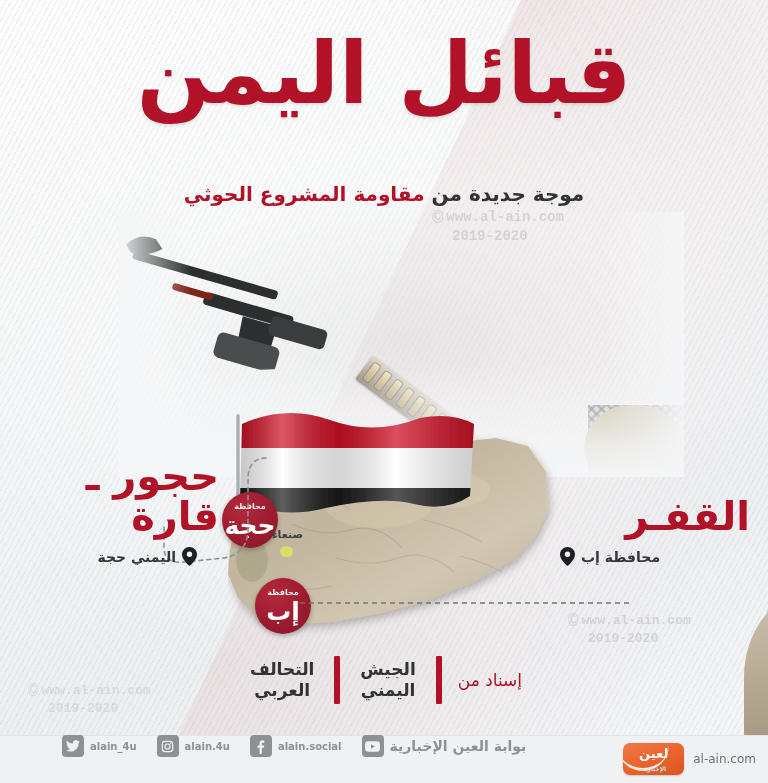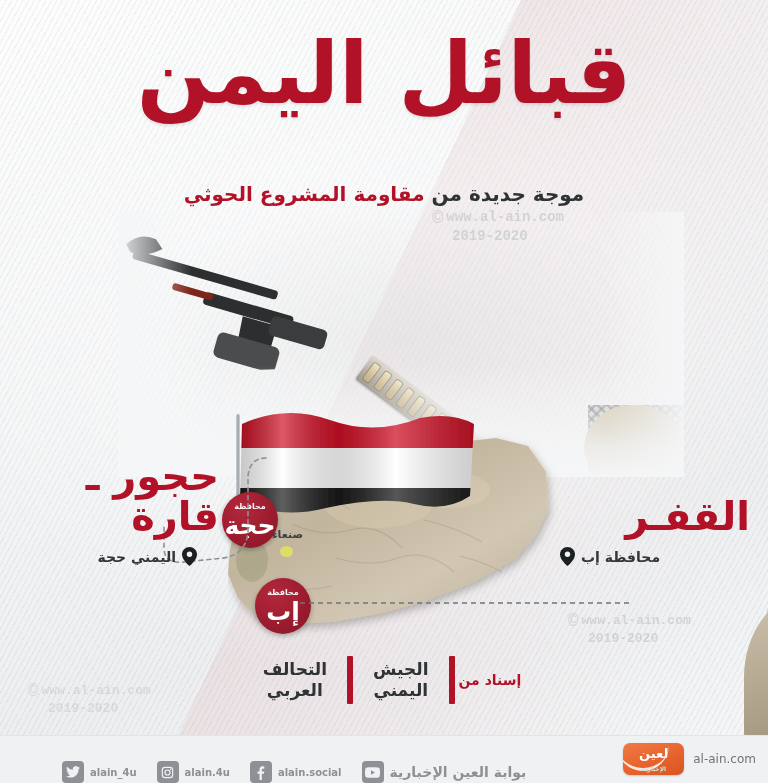--- a/index.html
+++ b/index.html
@@ -161,27 +161,27 @@
   .lbl-right{ right:18px; top:496px; width:190px; text-align:right; }
   .lbl-right .sub{ justify-content:flex-end;text-align:right; }
   .pin{ flex:0 0 auto; }
 
   
   .bottomrow{
     position:absolute; left:0; right:0; top:648px; height:64px;
     display:flex; align-items:center; justify-content:center; gap:0;
     direction:rtl;
   }
-  .br-red{ font-size:14px; font-weight:700; color:#b11227; padding:0 4px; white-space:nowrap; }
+  .br-red{ font-size:17px; font-weight:400; color:#b11227; padding:0 16px; white-space:nowrap; }
   .br-item{ font-size:17px; font-weight:700; color:#2f3336; padding:0 20px;
       text-align:center; line-height:1.25; white-space:nowrap; }
   .br-bar{ width:6px; height:48px; background:#b11227; border-radius:1px; flex:0 0 auto; }
 
   
-  .social{ position:absolute; left:0; bottom:0; height:48px; display:flex; align-items:flex-end;
+  .social{ position:absolute; left:0; bottom:0; height:48px; display:flex; align-items:flex-start;
       padding-left:62px; gap:20px; direction:ltr; }
   .soc{ display:flex; align-items:center; gap:6px; }
   .soc .ic{ width:22px; height:22px; border-radius:4px; background:#8d9195;
       display:flex; align-items:center; justify-content:center; }
   .soc .hn{ font-size:10px; color:#8d9195; font-weight:700; direction:ltr; }
   .soc .hn.ar{ direction:rtl; font-size:14px; }
 
   .brand{ position:absolute; right:12px; bottom:0; height:48px; display:flex; align-items:center; gap:9px; }
   .brand .dom{ font-size:12px; color:#6e7478; direction:ltr; }
   .logo{ width:61px; height:32px; border-radius:7px;

